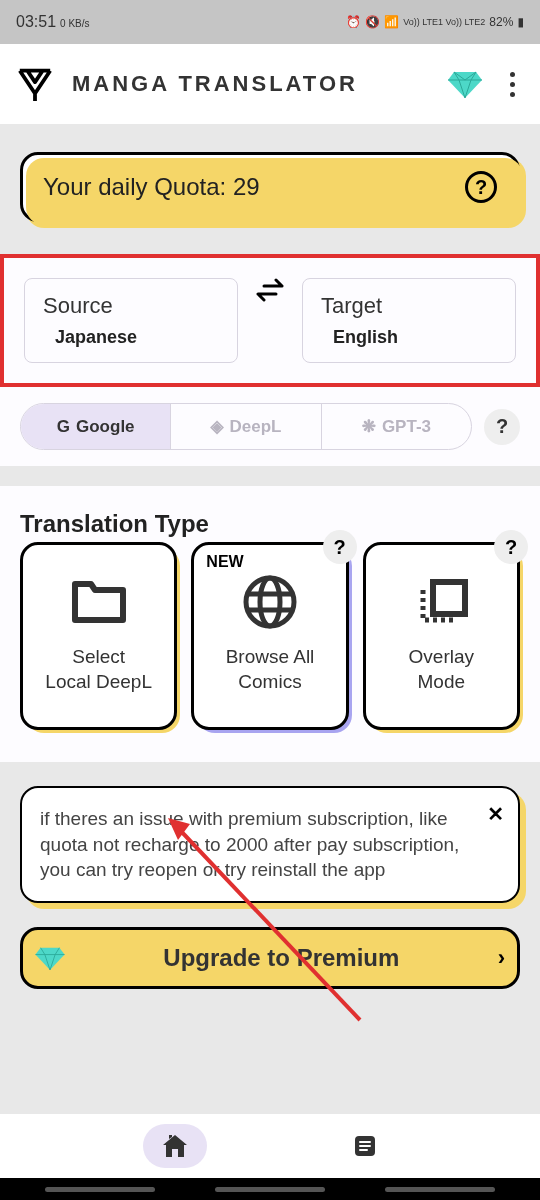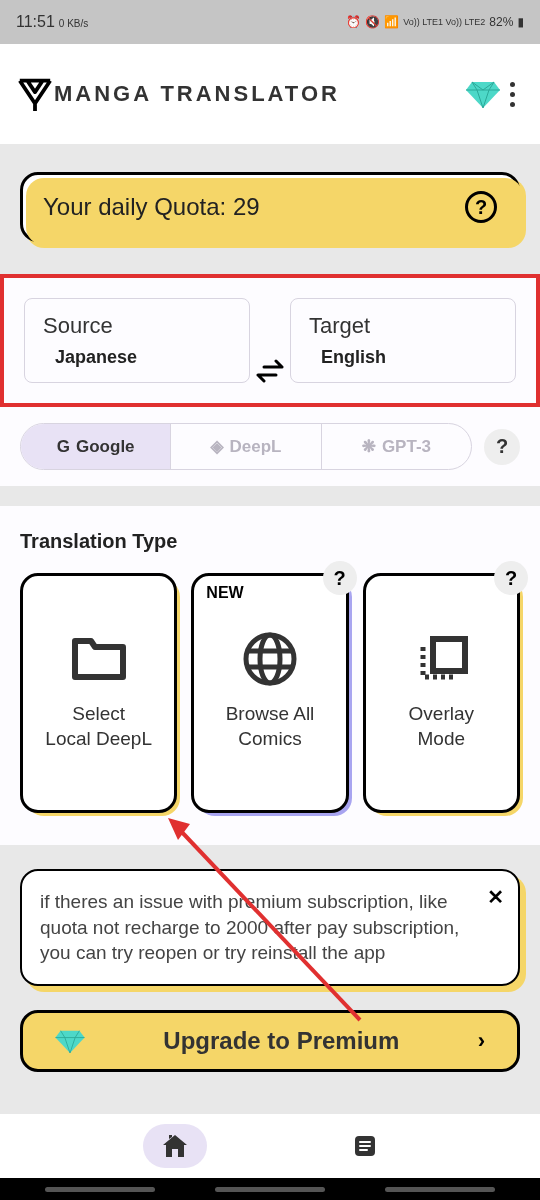--- a/index.html
+++ b/index.html
@@ -4,94 +4,94 @@
 <style>
 * { margin: 0; padding: 0; box-sizing: border-box; font-family: -apple-system, BlinkMacSystemFont, 'Segoe UI', sans-serif; }
 body { width: 540px; height: 1200px; background: #e8e8e8; overflow: hidden; position: relative; }
 
 .status-bar { height: 44px; background: rgba(0,0,0,0.15); display: flex; justify-content: space-between; align-items: center; padding: 0 16px; font-size: 14px; color: #333; }
 .status-left { display: flex; align-items: baseline; gap: 4px; }
 .status-time { font-size: 16px; font-weight: 500; }
 .status-speed { font-size: 10px; text-align: right; }
 .status-right { display: flex; align-items: center; gap: 4px; font-size: 12px; }
 
-.app-header { height: 100px; background: #fff; display: flex; align-items: center; padding: 0 16px; }
+.app-header { height: 80px; background: #fff; display: flex; align-items: center; padding: 0 16px; gap: 18px; }
 .logo { width: 38px; height: 38px; }
 .app-title { font-size: 22px; letter-spacing: 3px; font-weight: 600; color: #333; }
 .header-spacer { flex: 1; }
 .diamond { font-size: 28px; }
 .menu-dots { width: 24px; height: 40px; display: flex; flex-direction: column; justify-content: center; align-items: center; gap: 5px; }
 .menu-dots span { width: 5px; height: 5px; background: #333; border-radius: 50%; }
 
 .main { padding: 0; }
 
 .quota-wrap { padding: 28px 20px 32px; }
 .quota-card { position: relative; background: #fff; border: 3px solid #000; border-radius: 18px; padding: 16px 20px; display: flex; align-items: center; justify-content: space-between; }
 .quota-card::after { content:''; position:absolute; inset:3px -6px -6px 3px; background:#f5d668; border-radius:18px; z-index:-1; }
 .quota-wrap { position: relative; }
 .quota-shadow { position: absolute; top: 34px; left: 26px; right: 14px; bottom: 26px; background: #f5d668; border-radius: 18px; z-index: 0; }
 .quota-card { position: relative; z-index: 1; }
 .quota-text { font-size: 24px; font-weight: 400; color: #222; }
 .help-circle { width: 32px; height: 32px; border: 3px solid #000; border-radius: 50%; display: flex; align-items: center; justify-content: center; font-weight: 700; font-size: 20px; }
 
 .lang-section { background: #fdfcff; padding: 20px; border: 4px solid #e03030; }
-.lang-row { display: flex; align-items: flex-end; }
+.lang-row { display: flex; align-items: flex-start; gap: 12px; }
 .lang-box { flex: 1; border: 1px solid #d8d4e0; border-radius: 8px; padding: 14px 18px; }
 .lang-label { font-size: 22px; color: #333; margin-bottom: 8px; }
 .lang-value { font-size: 18px; font-weight: 700; color: #222; padding-left: 12px; }
 .swap { width: 40px; display: flex; align-items: center; justify-content: center; font-size: 24px; font-weight: 700; }
 
 .engine-row { display: flex; align-items: center; gap: 12px; padding: 16px 20px; background: #fdfcff; }
 .engine-pills { display: flex; border: 1px solid #d8d4e0; border-radius: 26px; overflow: hidden; flex: 1; }
 .engine-pill { flex: 1; padding: 12px 8px; text-align: center; font-size: 17px; font-weight: 600; color: #b8b4c0; border-right: 1px solid #d8d4e0; display: flex; align-items: center; justify-content: center; gap: 6px; }
 .engine-pill:last-child { border-right: none; }
 .engine-pill.active { background: #e8e2f5; color: #333; }
 .help-small { width: 36px; height: 36px; background: #eee; border-radius: 50%; display: flex; align-items: center; justify-content: center; font-weight: 700; font-size: 20px; color: #333; }
 
 .type-section { background: #fdfcff; padding: 24px 20px 32px; margin-top: 20px; }
-.type-title { font-size: 20px; font-weight: 700; color: #222; margin-bottom: 20px; }
+.type-title { font-size: 24px; font-weight: 700; color: #222; margin-bottom: 4px; }
 .type-grid { display: flex; gap: 14px; }
 .type-card-wrap { flex: 1; position: relative; }
 .type-shadow { position: absolute; top: 6px; left: 6px; right: -3px; bottom: -3px; border-radius: 18px; z-index: 0; }
 .type-shadow.yellow { background: #f5d668; }
 .type-shadow.blue { background: #a8a4f0; }
-.type-card { position: relative; z-index: 1; background: #fff; border: 3px solid #000; border-radius: 18px; height: 240px; display: flex; flex-direction: column; align-items: center; justify-content: center; padding: 12px 8px; }
+.type-card { position: relative; z-index: 1; background: #fff; border: 3px solid #000; border-radius: 18px; height: 188px; display: flex; flex-direction: column; align-items: center; justify-content: center; padding: 12px 8px; }
 .type-badge { position: absolute; top: 8px; left: 12px; font-weight: 700; font-size: 16px; }
 .type-help { position: absolute; top: -12px; right: -8px; width: 34px; height: 34px; background: #eee; border-radius: 50%; display: flex; align-items: center; justify-content: center; font-weight: 700; font-size: 20px; z-index: 2; }
 .type-icon { width: 60px; height: 50px; margin-bottom: 18px; display: flex; align-items: center; justify-content: center; }
 .type-label { font-size: 19px; text-align: center; color: #333; line-height: 1.3; }
 
 .notice-wrap { padding: 24px 20px; position: relative; }
 .notice-shadow { position: absolute; top: 30px; left: 26px; right: 14px; bottom: 18px; background: #f5d668; border-radius: 18px; z-index: 0; }
 .notice-card { position: relative; z-index: 1; background: #fff; border: 2px solid #000; border-radius: 18px; padding: 18px 44px 18px 18px; }
 .notice-text { font-size: 19px; color: #444; line-height: 1.35; }
 .notice-close { position: absolute; top: 14px; right: 14px; font-size: 20px; font-weight: 600; }
 
 .premium-wrap { padding: 0 20px; position: relative; }
-.premium-card { background: #f5d668; border: 3px solid #000; border-radius: 18px; padding: 14px 32px; display: flex; align-items: center; gap: 16px; }
+.premium-card { background: #f5d668; border: 3px solid #000; border-radius: 18px; padding: 14px 12px; display: flex; align-items: center; gap: 16px; }
 .premium-text { flex: 1; font-size: 24px; font-weight: 700; color: #333; text-align: center; }
 .chevron { font-size: 22px; font-weight: 700; }
 
 .bottom-nav { position: absolute; bottom: 22px; left: 0; right: 0; height: 64px; background: #fff; display: flex; align-items: center; justify-content: space-around; padding: 0 80px; }
 .nav-item { width: 64px; height: 44px; border-radius: 22px; display: flex; align-items: center; justify-content: center; font-size: 26px; }
 .nav-item.active { background: #e8e2f5; }
 
 .sys-nav { position: absolute; bottom: 0; left: 0; right: 0; height: 22px; background: #000; display: flex; align-items: center; justify-content: center; gap: 60px; }
 .sys-nav span { width: 110px; height: 5px; background: #555; border-radius: 3px; }
 
 .arrow-annotation { position: absolute; z-index: 50; pointer-events: none; }
 
 svg { display: block; }
 </style>
 </head>
 <body>
 
 <div class="status-bar">
   <div class="status-left">
-    <span class="status-time">11:51</span>
+    <span class="status-time">03:51</span>
     <span class="status-speed">0 KB/s</span>
   </div>
   <div class="status-right">
     <span>⏰</span>
     <span>🔇</span>
     <span>📶</span>
     <span style="font-size:9px">Vo)) LTE1 Vo)) LTE2</span>
     <span>82%</span>
     <span>▮</span>
   </div>

